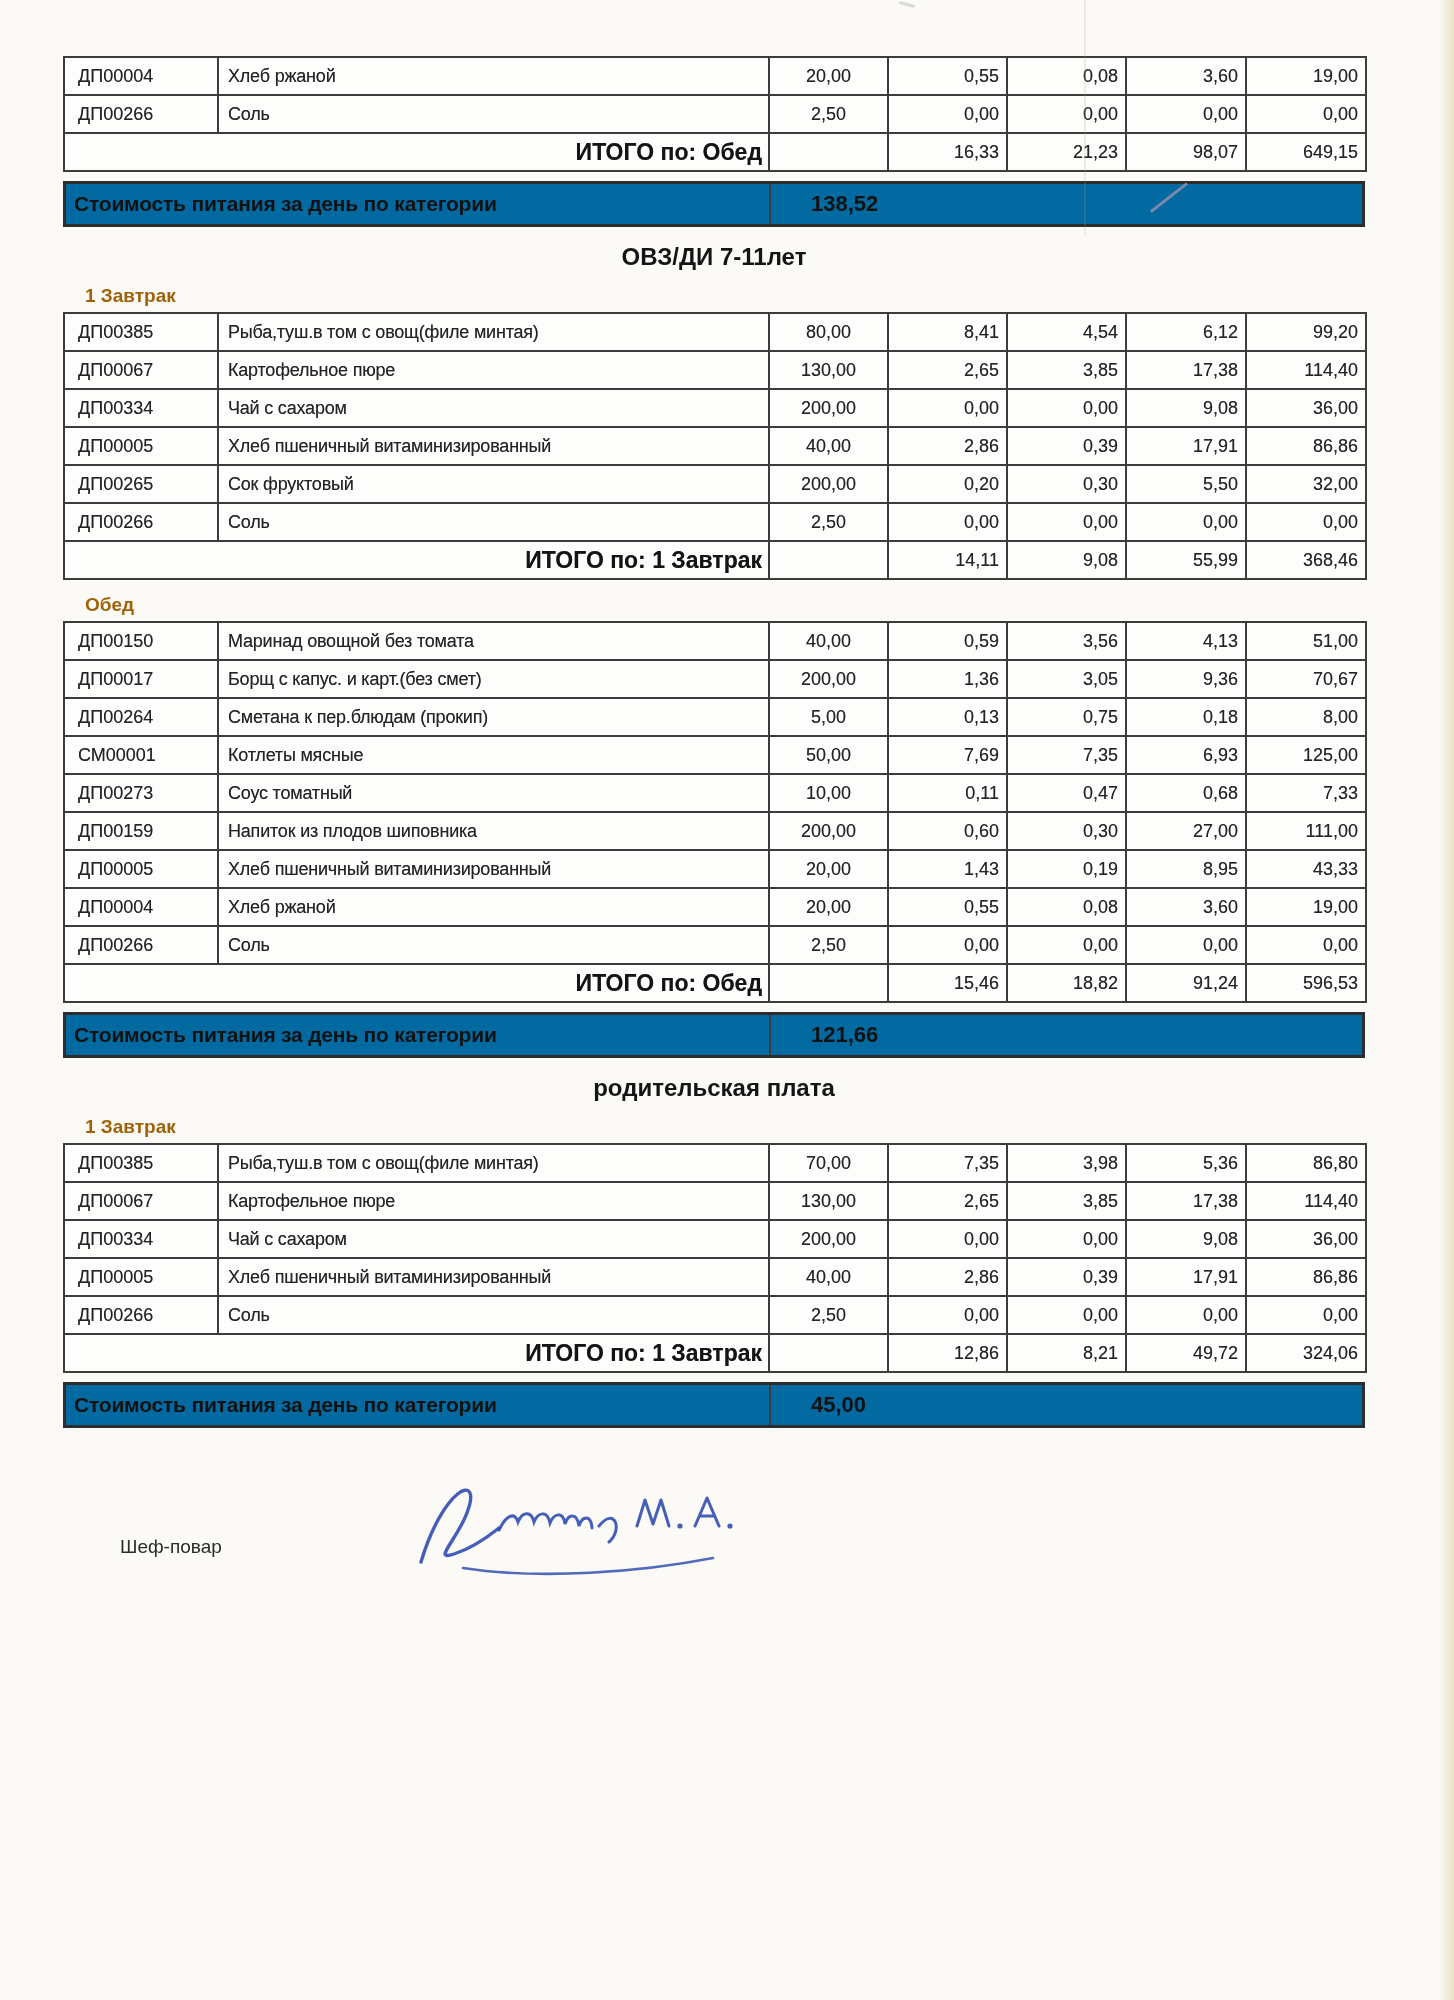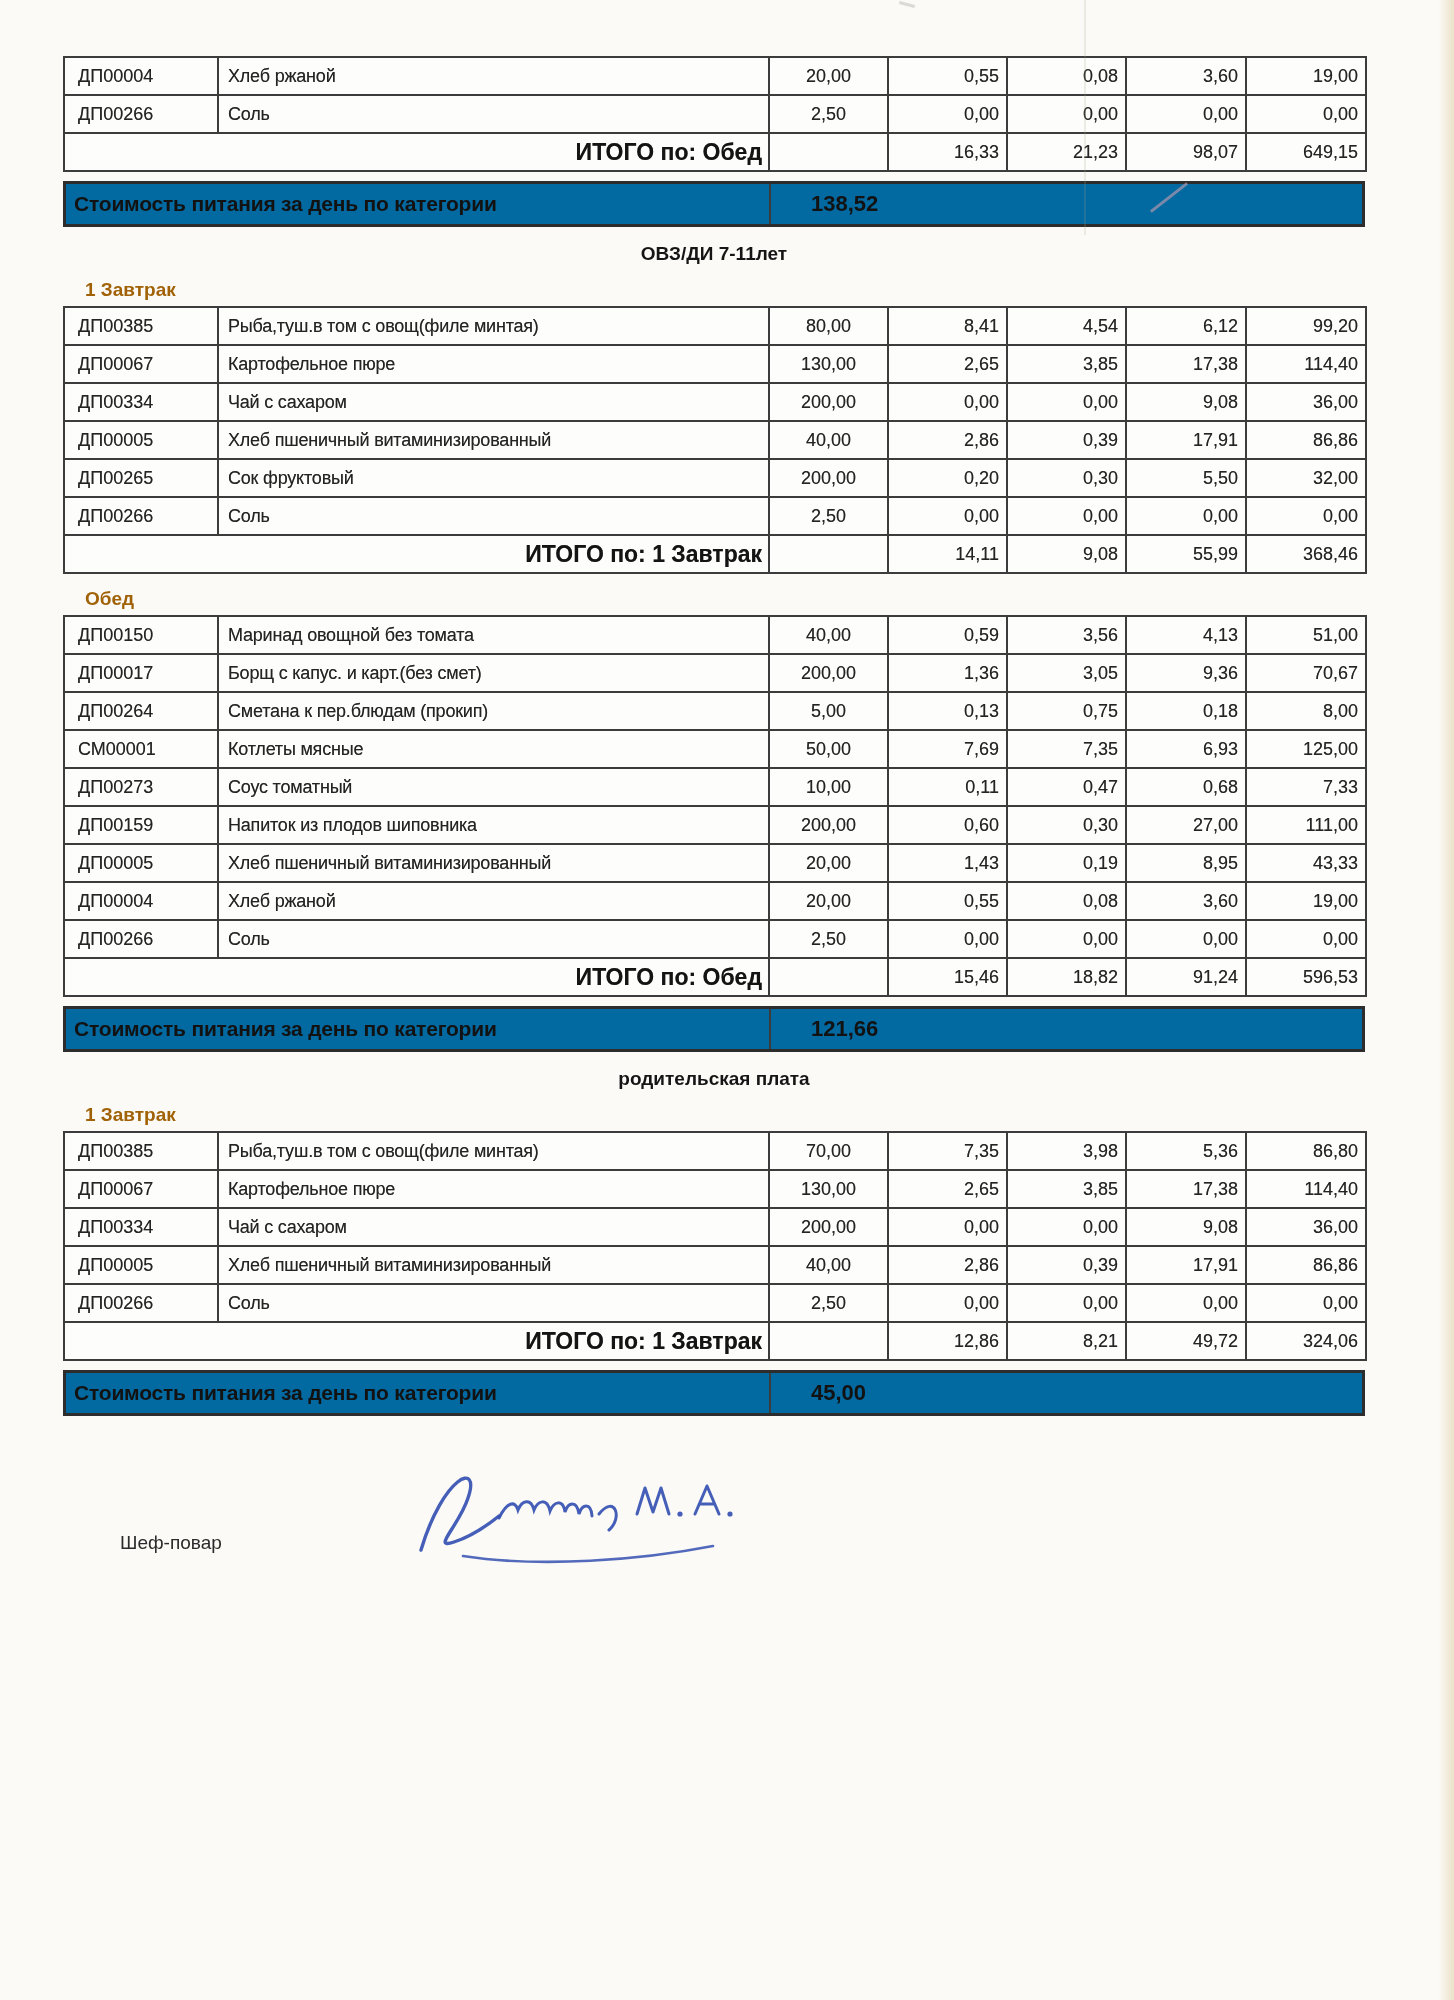--- a/index.html
+++ b/index.html
@@ -36,26 +36,26 @@
     border:3px solid #2d2d2d; background:#0369a1; align-items:stretch;
   }
   .cost-label {
     width:705px; font-weight:bold; font-size:21px; color:#121212;
     padding-left:8px; border-right:2px solid #3c3c3c;
     display:flex; align-items:center; letter-spacing:-0.2px;
   }
   .cost-value { font-weight:bold; font-size:22px; color:#121212; padding-left:40px; display:flex; align-items:center; }
 
   
-  .category { width:1302px; text-align:center; font-weight:bold; font-size:19px; color:#151515; margin-top:16px; margin-bottom:2px; }
+  .category { width:1302px; text-align:center; font-weight:bold; font-size:24px; color:#151515; margin-top:16px; margin-bottom:2px; }
   .meal-title { font-weight:bold; font-size:19px; color:#a16207; margin-top:14px; margin-bottom:5px; padding-left:22px; }
 
   
   .footer { position:relative; margin-top:52px; height:170px; width:1302px; }
-  .chef-label { position:absolute; left:57px; top:64px; font-size:19px; color:#2b2b2b; }
+  .chef-label { position:absolute; left:57px; top:56px; font-size:19px; color:#2b2b2b; }
   .signature { position:absolute; left:338px; top:-16px; }
 
   
   .scan-edge { position:absolute; top:0; right:0; width:16px; height:2000px;
     background:linear-gradient(to right, rgba(214,196,140,0), rgba(206,186,126,.38)); }
   .crease { position:absolute; left:1084px; top:0; width:2px; height:235px; background:rgba(168,158,128,.18); }
   .artifact-pink { position:absolute; left:1146px; top:196px; width:46px; height:3px;
     background:#dca4b2; opacity:.55; transform:rotate(-38deg); }
   .artifact-top { position:absolute; left:899px; top:3px; width:16px; height:3px;
     background:#b9b9b9; opacity:.5; transform:rotate(15deg); }

